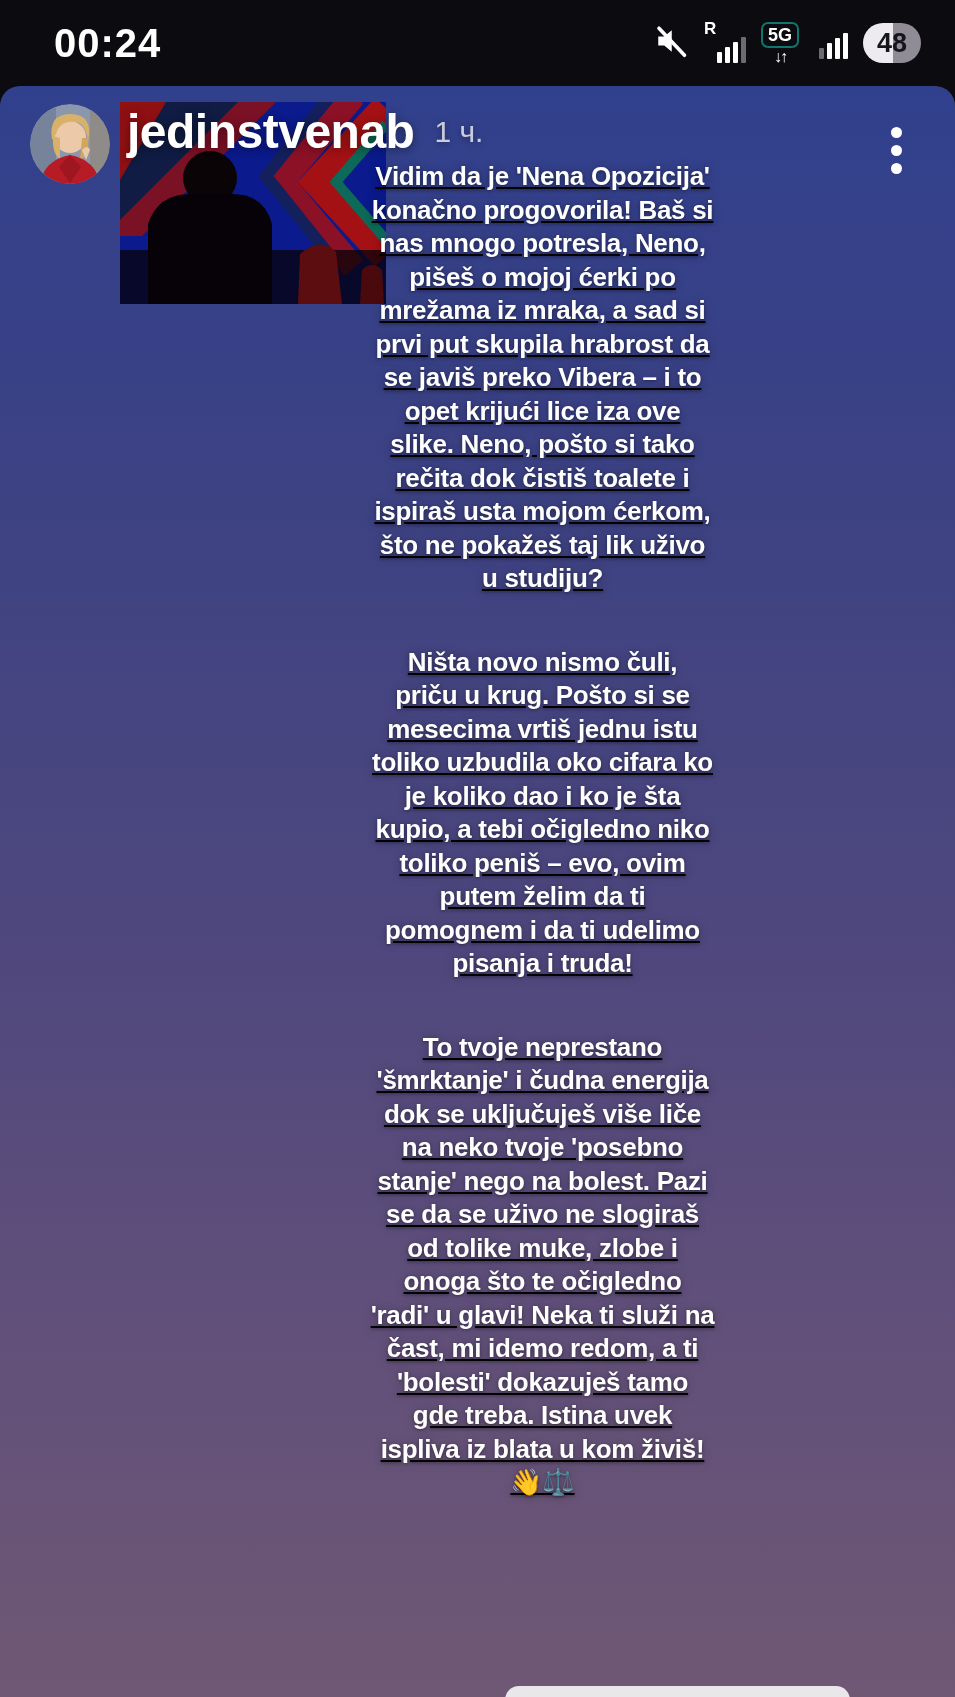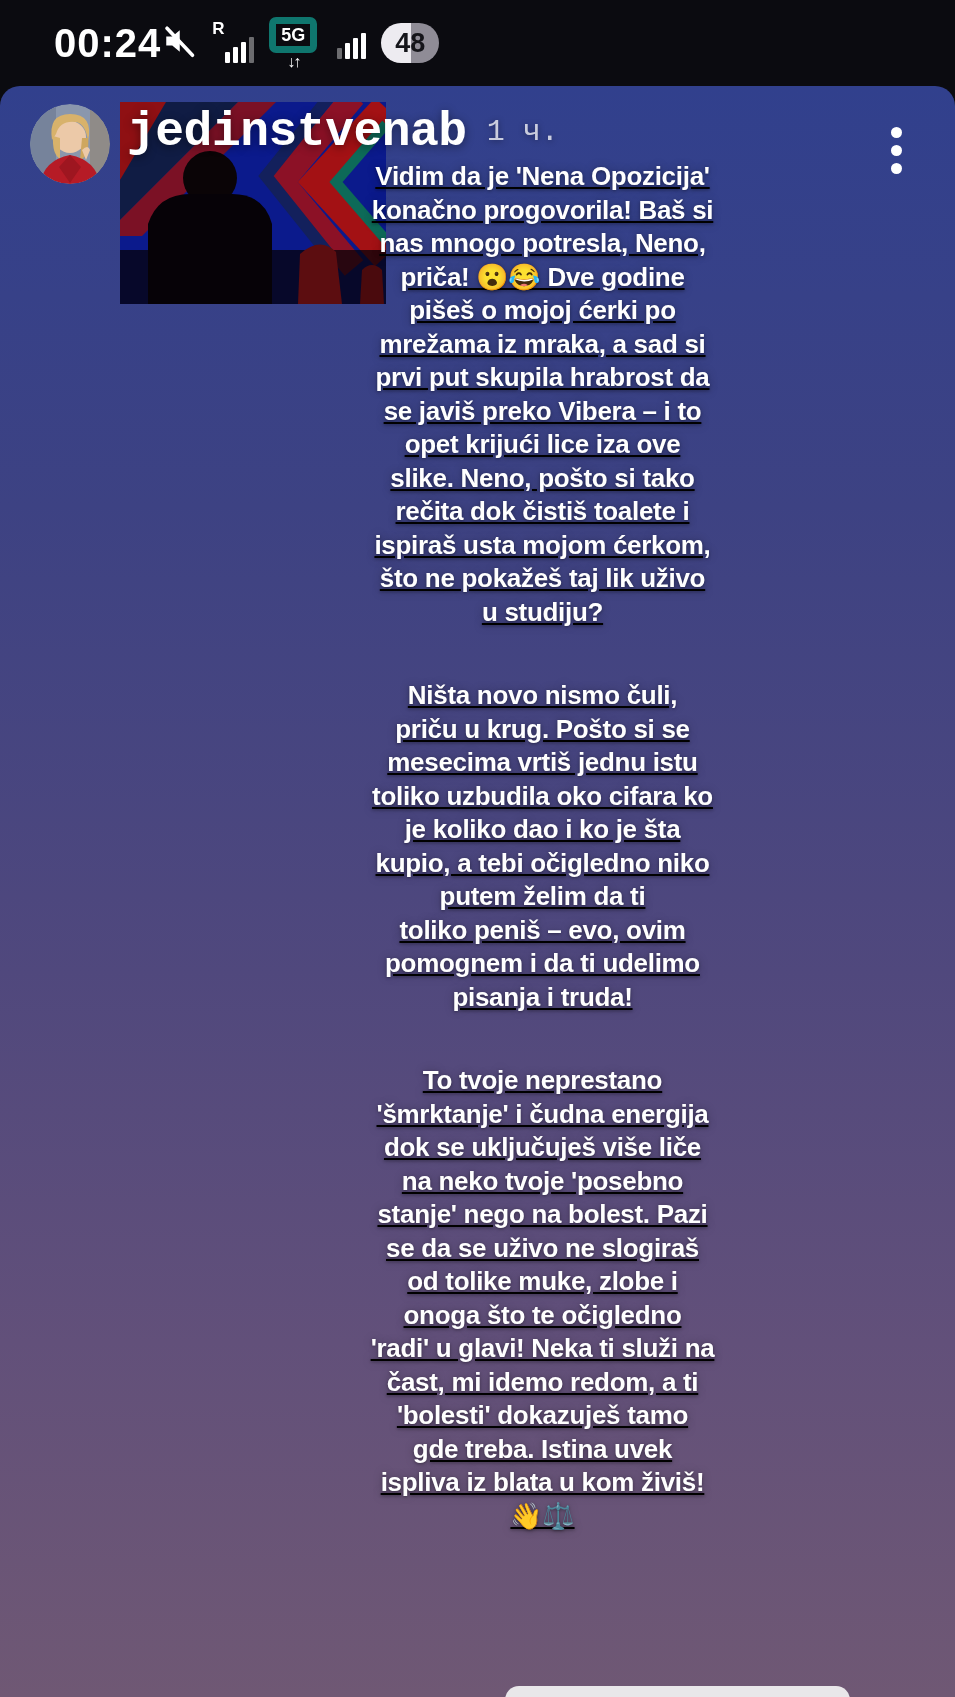--- a/index.html
+++ b/index.html
@@ -4,51 +4,51 @@
 <style>
   html,body{margin:0;padding:0;background:#000;}
   .app{
     position:relative;width:955px;height:1697px;overflow:hidden;
     background:#0b0b10;font-family:"Liberation Sans",sans-serif;
     -webkit-font-smoothing:antialiased;
   }
   
   .statusbar{
     position:absolute;top:0;left:0;width:955px;height:86px;
-    display:flex;align-items:center;
+    display:flex;align-items:center;justify-content:space-between;
     padding:0 34px;box-sizing:border-box;background:#0b0b10;z-index:5;
   }
   .time{color:#fff;font-size:40px;font-weight:700;letter-spacing:1px;margin-left:20px;}
   .sticons{display:flex;align-items:center;gap:15px;}
   .sig{position:relative;width:42px;height:48px;}
   .sig .rlab{position:absolute;top:0;left:0;color:#fff;font-size:17px;font-weight:700;}
   .sig .bars{position:absolute;bottom:4px;right:0;display:flex;align-items:flex-end;gap:3px;}
   .bars i{display:block;width:5px;background:#fff;border-radius:1px;}
   .bars i.b1{height:11px}.bars i.b2{height:16px}.bars i.b3{height:21px}.bars i.b4{height:26px}
   .bars i.dim{background:rgba(255,255,255,.4);}
   .sig2{width:34px;height:48px;}
   .sig2 .bars{bottom:8px;}
   .fiveg{display:flex;flex-direction:column;align-items:center;color:#fff;}
-  .fiveg .box{border:7px solid #0f766e;border-radius:7px;padding:2px 5px;font-size:18px;font-weight:700;line-height:1;}
+  .fiveg .box{border:2px solid #0f766e;border-radius:7px;padding:2px 5px;font-size:18px;font-weight:700;line-height:1;}
   .fiveg .arrows{font-size:16px;line-height:1;margin-top:1px;letter-spacing:-2px;font-weight:700;}
   .battery{
     width:58px;height:40px;border-radius:20px;
     display:flex;align-items:center;justify-content:center;
     font-size:27px;font-weight:700;color:#15151a;
     background:linear-gradient(90deg,#edebf0 0,#edebf0 52%,#8f8c96 52%,#8f8c96 100%);
   }
   
   .story{
     position:absolute;top:86px;left:0;width:955px;height:1611px;
     border-radius:20px 20px 0 0;
     background:linear-gradient(180deg,#31408d 0%,#3d4283 26%,#50487d 55%,#62507a 78%,#6f5874 100%);
   }
   .thumb{position:absolute;left:120px;top:102px;width:266px;height:202px;overflow:hidden;}
   .avatar{position:absolute;left:30px;top:104px;width:80px;height:80px;border-radius:50%;overflow:hidden;cursor:pointer;}
-  .headrow{position:absolute;left:127px;top:103px;display:flex;align-items:center;gap:20px;z-index:3;font-family:Liberation Mono, monospace;}
+  .headrow{position:absolute;left:127px;top:103px;display:flex;align-items:center;gap:20px;z-index:3;}
   .username{
     color:#fff;font-size:48px;font-weight:700;line-height:58px;letter-spacing:-0.5px;
     text-shadow:0 2px 10px rgba(0,0,0,.45);cursor:pointer;
   }
   .timestamp{color:rgba(255,255,255,.75);font-size:30px;font-weight:400;text-shadow:0 1px 6px rgba(0,0,0,.4);}
   .menu{position:absolute;left:884px;top:127px;width:24px;display:flex;flex-direction:column;align-items:center;gap:7px;cursor:pointer;z-index:4;}
   .menu i{display:block;width:11px;height:11px;border-radius:50%;background:#fff;}
   
   .story-text{position:absolute;left:330px;top:160px;width:425px;text-align:center;z-index:2;}
   .paragraph{margin:0 0 50px 0;text-decoration:underline;}
@@ -155,41 +155,40 @@
       <i></i>
       <i></i>
       <i></i>
     </div>
 
   <div class="story-text">
       <div class="paragraph">
         <div class="tline">Vidim da je 'Nena Opozicija'</div>
         <div class="tline">konačno progovorila! Baš si</div>
         <div class="tline">nas mnogo potresla, Neno,</div>
-        <div class="tline">priča! 😮😂 Dve godine</div>
         <div class="tline">pišeš o mojoj ćerki po</div>
         <div class="tline">mrežama iz mraka, a sad si</div>
         <div class="tline">prvi put skupila hrabrost da</div>
         <div class="tline">se javiš preko Vibera – i to</div>
         <div class="tline">opet krijući lice iza ove</div>
         <div class="tline">slike. Neno, pošto si tako</div>
         <div class="tline">rečita dok čistiš toalete i</div>
         <div class="tline">ispiraš usta mojom ćerkom,</div>
         <div class="tline">što ne pokažeš taj lik uživo</div>
         <div class="tline">u studiju?</div>
       </div>
       <div class="paragraph">
         <div class="tline">Ništa novo nismo čuli,</div>
         <div class="tline">priču u krug. Pošto si se</div>
         <div class="tline">mesecima vrtiš jednu istu</div>
         <div class="tline">toliko uzbudila oko cifara ko</div>
         <div class="tline">je koliko dao i ko je šta</div>
         <div class="tline">kupio, a tebi očigledno niko</div>
+        <div class="tline">toliko peniš – evo, ovim</div>
         <div class="tline">putem želim da ti</div>
-        <div class="tline">toliko peniš – evo, ovim</div>
         <div class="tline">pomognem i da ti udelimo</div>
         <div class="tline">pisanja i truda!</div>
       </div>
       <div class="paragraph">
         <div class="tline">To tvoje neprestano</div>
         <div class="tline">'šmrktanje' i čudna energija</div>
         <div class="tline">dok se uključuješ više liče</div>
         <div class="tline">na neko tvoje 'posebno</div>
         <div class="tline">stanje' nego na bolest. Pazi</div>
         <div class="tline">se da se uživo ne slogiraš</div>

